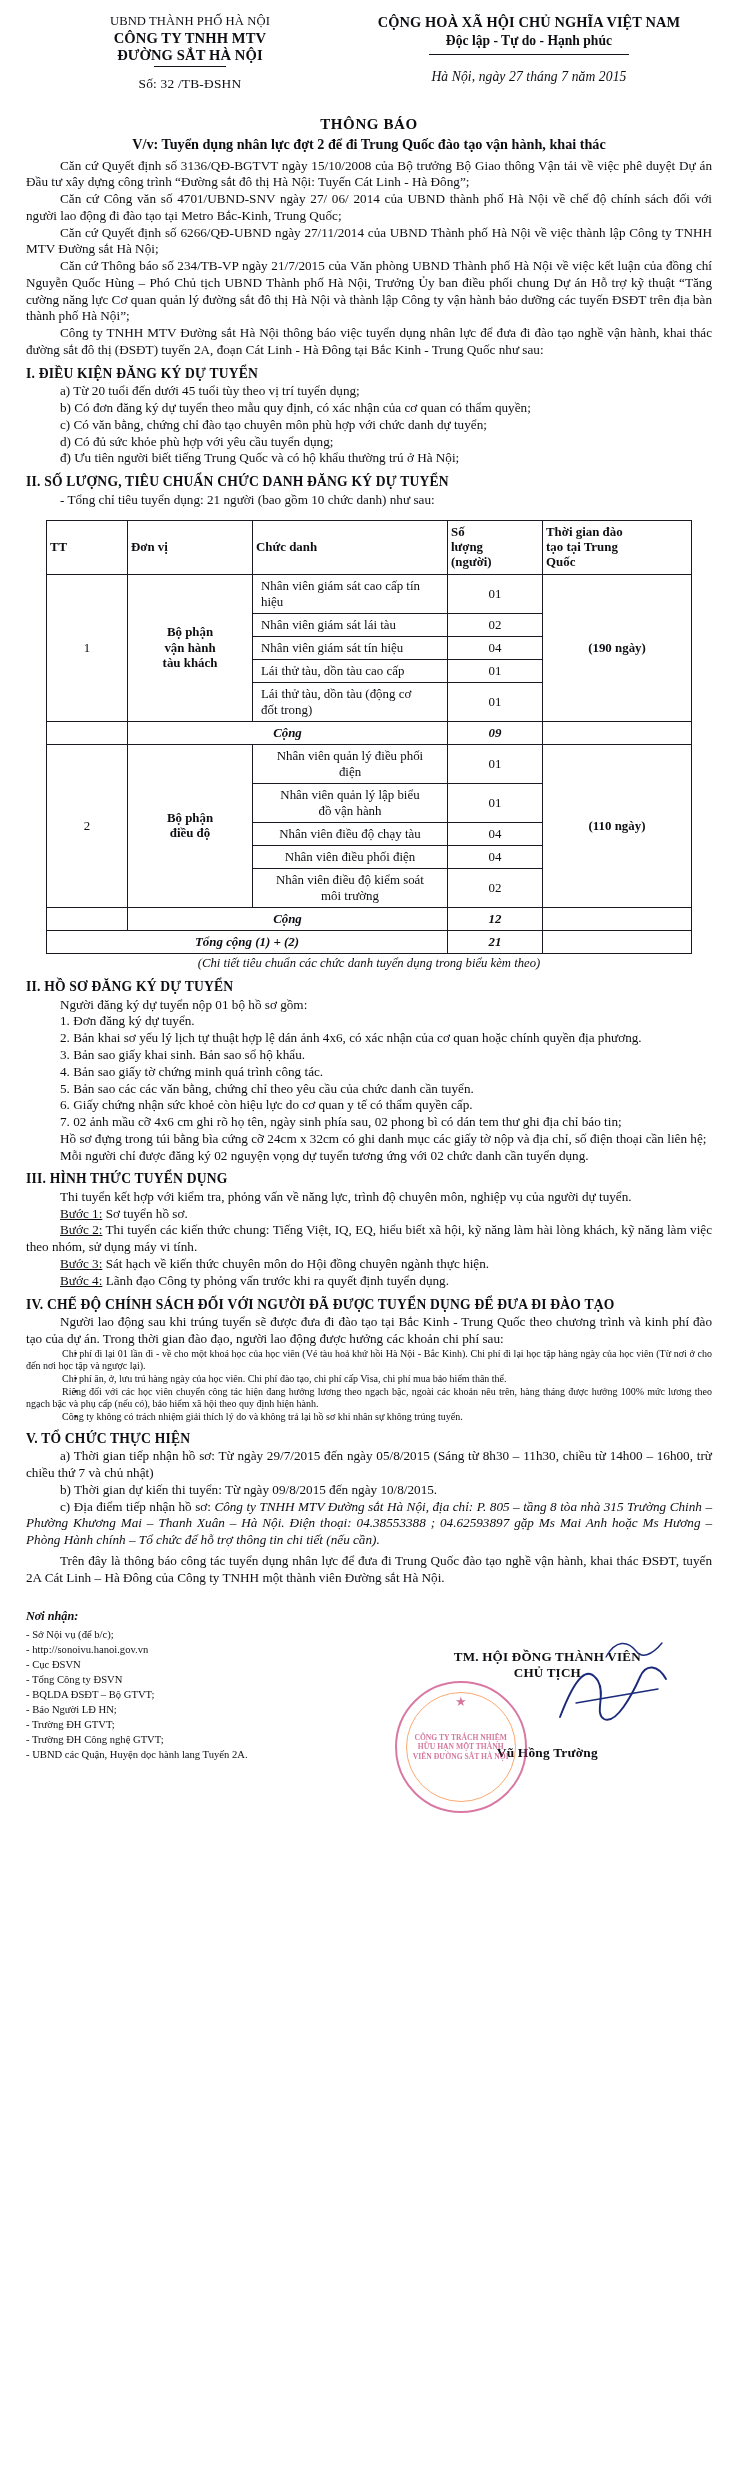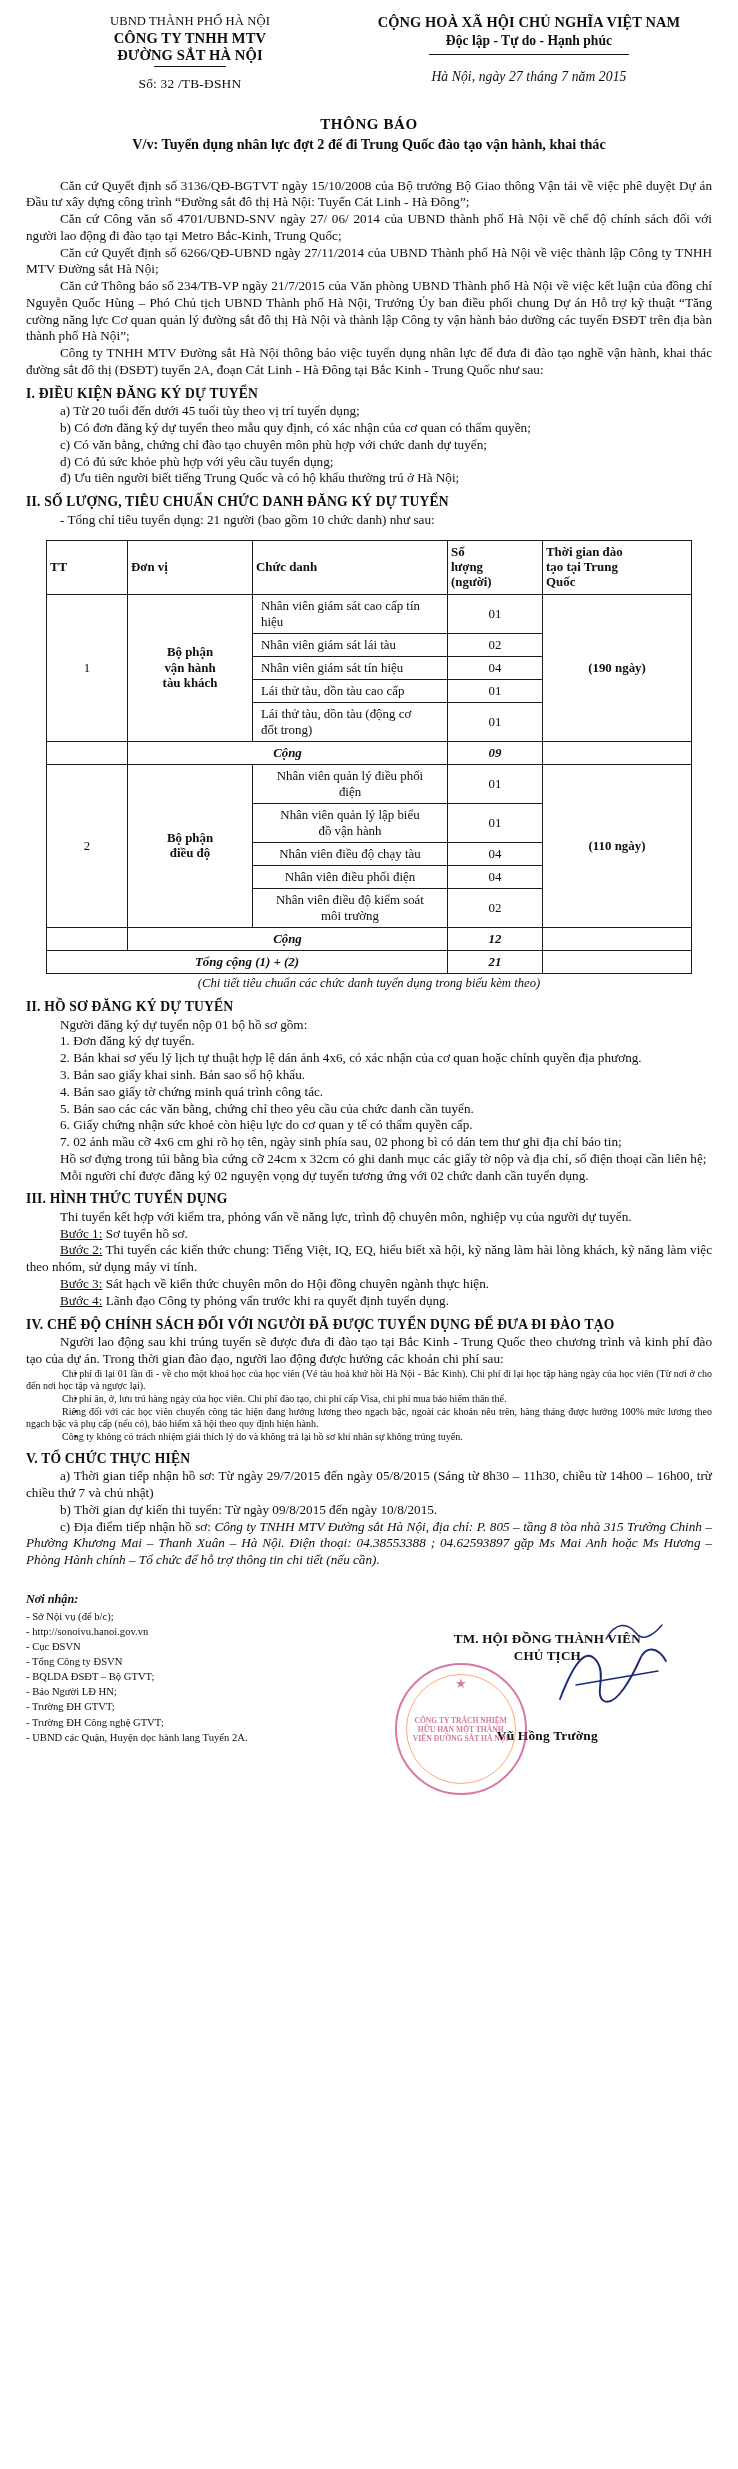--- a/index.html
+++ b/index.html
@@ -90,21 +90,21 @@
   }
   .doc-subtitle {
     font-weight: bold;
     font-size: 14.2px;
     line-height: 1.26;
     margin-top: 2px;
     padding: 0 4px;
   }
 
   
-  .body-block { margin-top: 24px; }
+  .body-block { margin-top: 4px; }
   p.para {
     margin: 0;
     text-align: justify;
     text-indent: 34px;
     line-height: 1.27;
     font-size: 13.2px;
   }
   p.item {
     margin: 0;
     text-indent: 34px;
@@ -462,20 +462,21 @@
     <p class="bullet-para"><span class="bullet-mark">•</span><span>Chi phí đi lại 01 lần đi - về cho một khoá học của học viên (Vé tàu hoả khứ hồi Hà Nội - Bắc Kinh). Chi phí đi lại học tập hàng ngày của học viên (Từ nơi ở cho đến nơi học tập và ngược lại).</span></p>
     <p class="bullet-para"><span class="bullet-mark">•</span><span>Chi phí ăn, ở, lưu trú hàng ngày của học viên. Chi phí đào tạo, chi phí cấp Visa, chi phí mua bảo hiểm thân thể.</span></p>
     <p class="bullet-para"><span class="bullet-mark">•</span><span>Riêng đối với các học viên chuyển công tác hiện đang hưởng lương theo ngạch bậc, ngoài các khoản nêu trên, hàng tháng được hưởng 100% mức lương theo ngạch bậc và phụ cấp (nếu có), bảo hiểm xã hội theo quy định hiện hành.</span></p>
     <p class="bullet-para"><span class="bullet-mark">•</span><span>Công ty không có trách nhiệm giải thích lý do và không trả lại hồ sơ khi nhân sự không trúng tuyển.</span></p>
 
     <h2 class="section">V. TỔ CHỨC THỰC HIỆN</h2>
     <p class="para">a) Thời gian tiếp nhận hồ sơ: Từ ngày 29/7/2015 đến ngày 05/8/2015 (Sáng từ 8h30 – 11h30, chiều từ 14h00 – 16h00, trừ chiều thứ 7 và chủ nhật)</p>
     <p class="item">b) Thời gian dự kiến thi tuyển: Từ ngày 09/8/2015 đến ngày 10/8/2015.</p>
     <p class="para"><span>c) Địa điểm tiếp nhận hồ sơ: </span><em>Công ty TNHH MTV Đường sắt Hà Nội, địa chỉ: P. 805 – tầng 8 tòa nhà 315 Trường Chinh – Phường Khương Mai – Thanh Xuân – Hà Nội. Điện thoại: 04.38553388 ; 04.62593897 gặp Ms Mai Anh hoặc Ms Hương – Phòng Hành chính – Tổ chức để hỗ trợ thông tin chi tiết (nếu cần).</em></p>
 
+    <p class="para" style="margin-top:4px">Trên đây là thông báo công tác tuyển dụng nhân lực để đưa đi Trung Quốc đào tạo nghề vận hành, khai thác ĐSĐT, tuyến 2A Cát Linh – Hà Đông của Công ty TNHH một thành viên Đường sắt Hà Nội.</p>
   </div>
 
   <div class="footer">
     <div class="recipients">
       <div class="recipients-title">Nơi nhận:</div>
       <ul>
         <li>- Sở Nội vụ (để b/c);</li>
         <li>- http://sonoivu.hanoi.gov.vn</li>
         <li>- Cục ĐSVN</li>
         <li>- Tổng Công ty ĐSVN</li>

